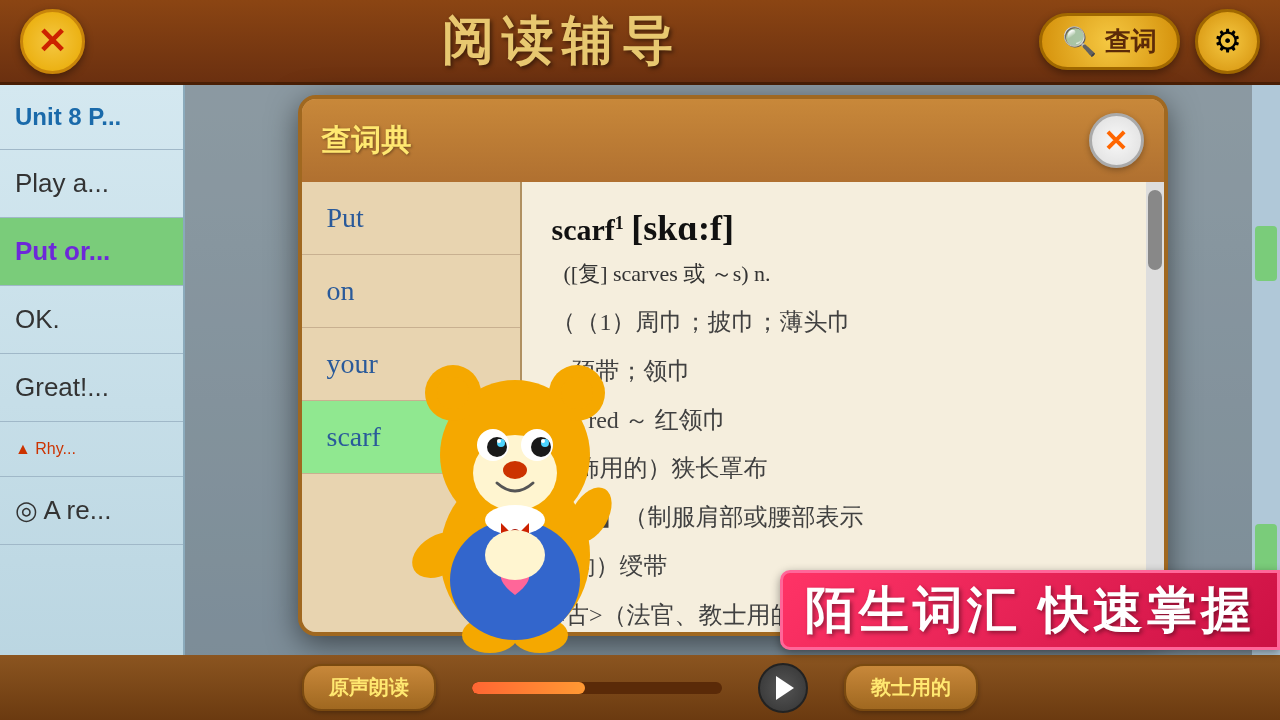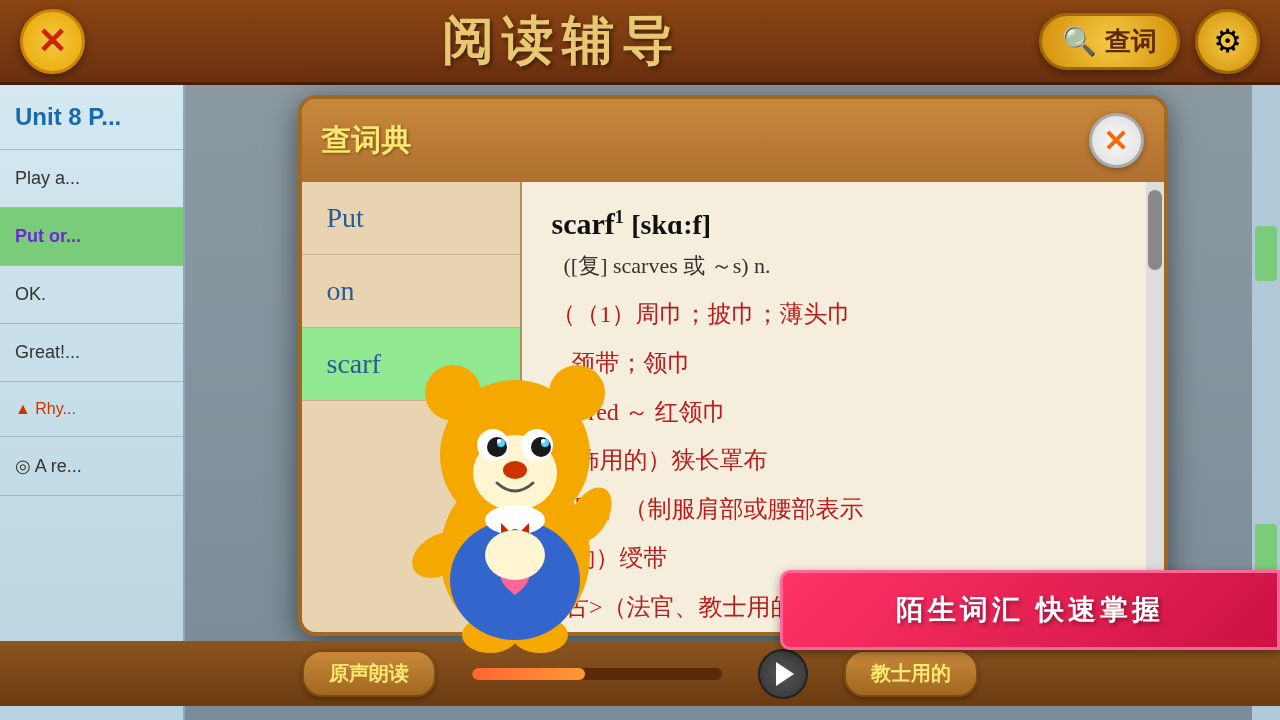--- a/index.html
+++ b/index.html
@@ -115,21 +115,21 @@
       height: 100%;
       background: linear-gradient(180deg, #d4e8f0 0%, #b8d4e0 100%);
       border-right: 2px solid #8baabb;
       display: flex;
       flex-direction: column;
       gap: 0;
     }
 
     .sidebar-item {
       padding: 18px 15px;
-      font-size: 18px;
+      font-size: 26px;
       color: #333;
       border-bottom: 1px solid #a0b8c8;
       cursor: pointer;
       background: transparent;
     }
 
     .sidebar-item.active {
       background: #7acc7a;
       color: #6d28d9;
       font-weight: bold;
@@ -258,34 +258,34 @@
       font-weight: bold;
       color: #111;
       margin-bottom: 8px;
     }
 
     .dict-word-title sup {
       font-size: 18px;
     }
 
     .dict-pronunciation {
-      font-size: 28px;
+      font-size: 36px;
       color: #111;
     }
 
     .dict-plural {
       font-size: 22px;
       color: #333;
       margin: 8px 0 12px 12px;
       line-height: 1.5;
     }
 
     .dict-meaning {
       font-size: 24px;
-      color: #b91c1c;
+      color: #404040;
       line-height: 1.7;
       margin-bottom: 8px;
     }
 
     .dict-meaning.indent {
       padding-left: 20px;
     }
 
     
     .dict-scrollbar {
@@ -318,21 +318,21 @@
 
     
     .bear-svg {
       width: 100%;
       height: 100%;
     }
 
     
     .bottom-bar {
       position: absolute;
-      bottom: 14px;
+      bottom: 0;
       width: 100%;
       height: 65px;
       background: linear-gradient(180deg, #8B5520, #6b3a10);
       display: flex;
       align-items: center;
       justify-content: center;
       gap: 36px;
       padding: 8px 30px;
     }
 
@@ -395,21 +395,21 @@
       border-radius: 10px 0 0 10px;
       border: 3px solid #ff6699;
       display: flex;
       align-items: center;
       justify-content: center;
       box-shadow: 0 3px 10px rgba(0,0,0,0.4);
       z-index: 5;
     }
 
     .promo-text {
-      font-size: 28px;
+      font-size: 50px;
       font-weight: bold;
       color: #fff;
       text-shadow: 2px 2px 4px rgba(0,0,0,0.4);
       letter-spacing: 4px;
     }
 
     
     .right-bars {
       position: absolute;
       right: 0;
@@ -474,20 +474,21 @@
             <div class="dict-close-btn">
               <span class="x-orange">✕</span>
             </div>
           </div>
 
           <div class="dict-body">
 
             <div class="word-list">
               <div class="word-item">Put</div>
               <div class="word-item">on</div>
+              <div class="word-item">your</div>
               <div class="word-item selected">scarf</div>
             </div>
 
             <div class="dict-definition">
               <div class="dict-word-title">
                 <span>scarf</span><sup>1</sup>
                 <span class="dict-pronunciation">[skɑ:f]</span>
               </div>
               <div class="dict-plural">([复] scarves 或 ～s) n.</div>
               <div class="dict-meaning">（（1）周巾；披巾；薄头巾</div>

